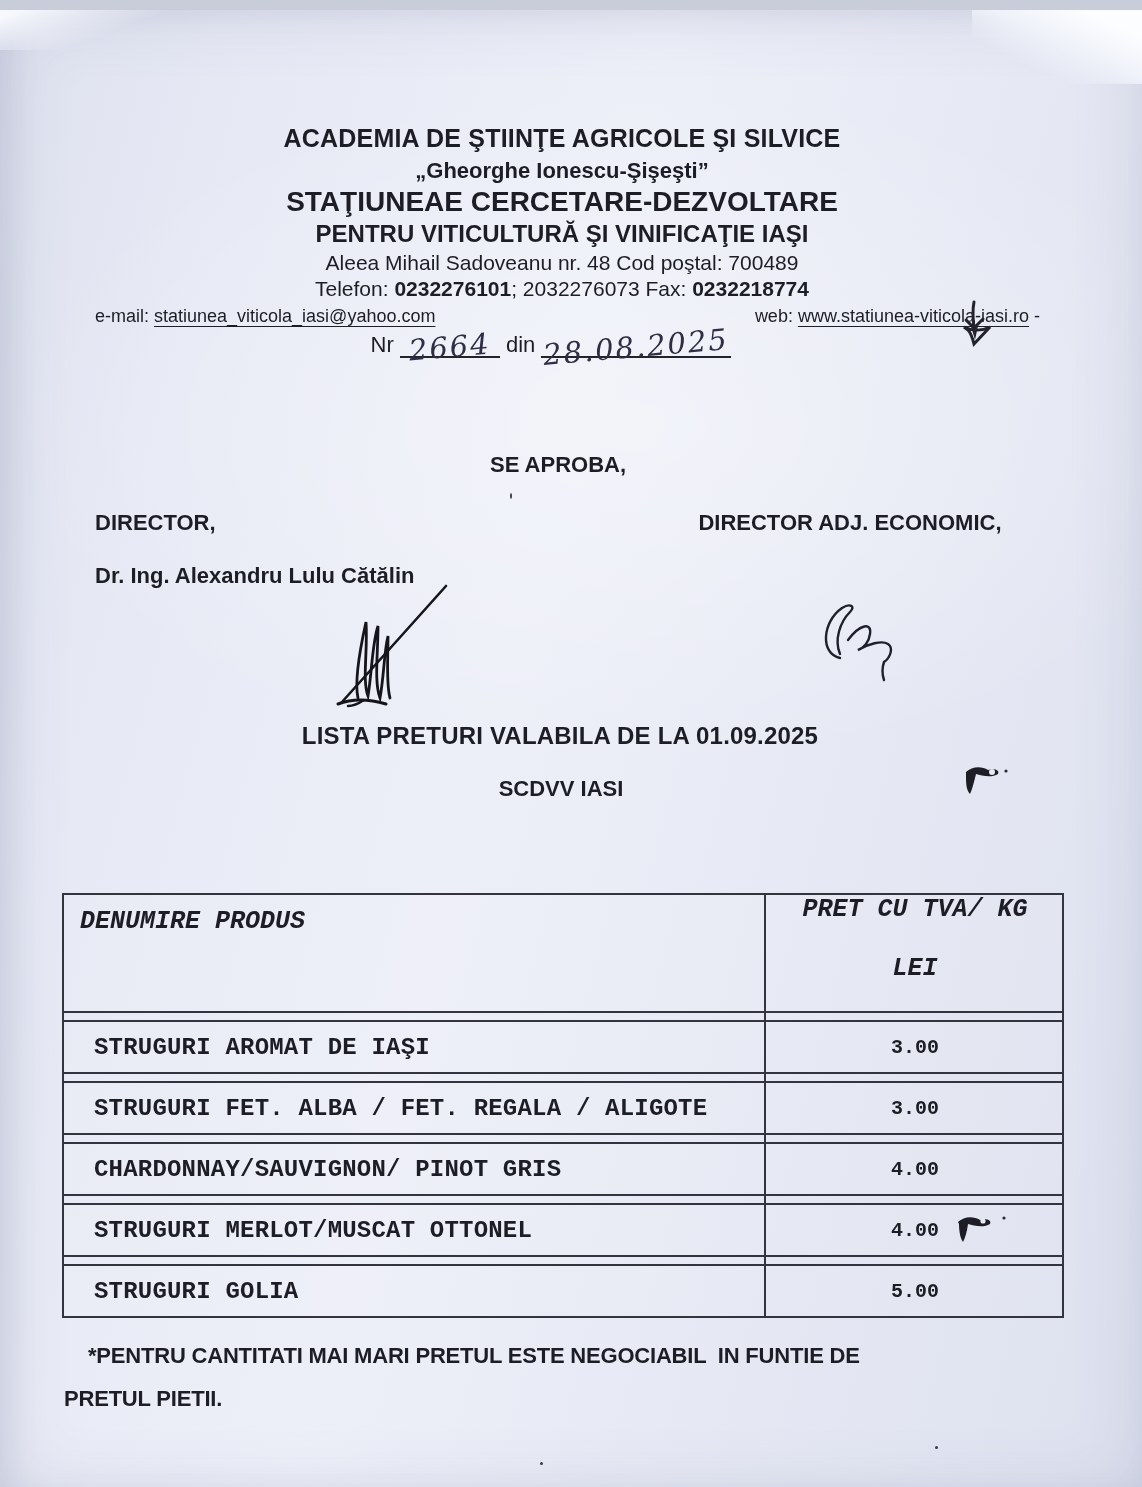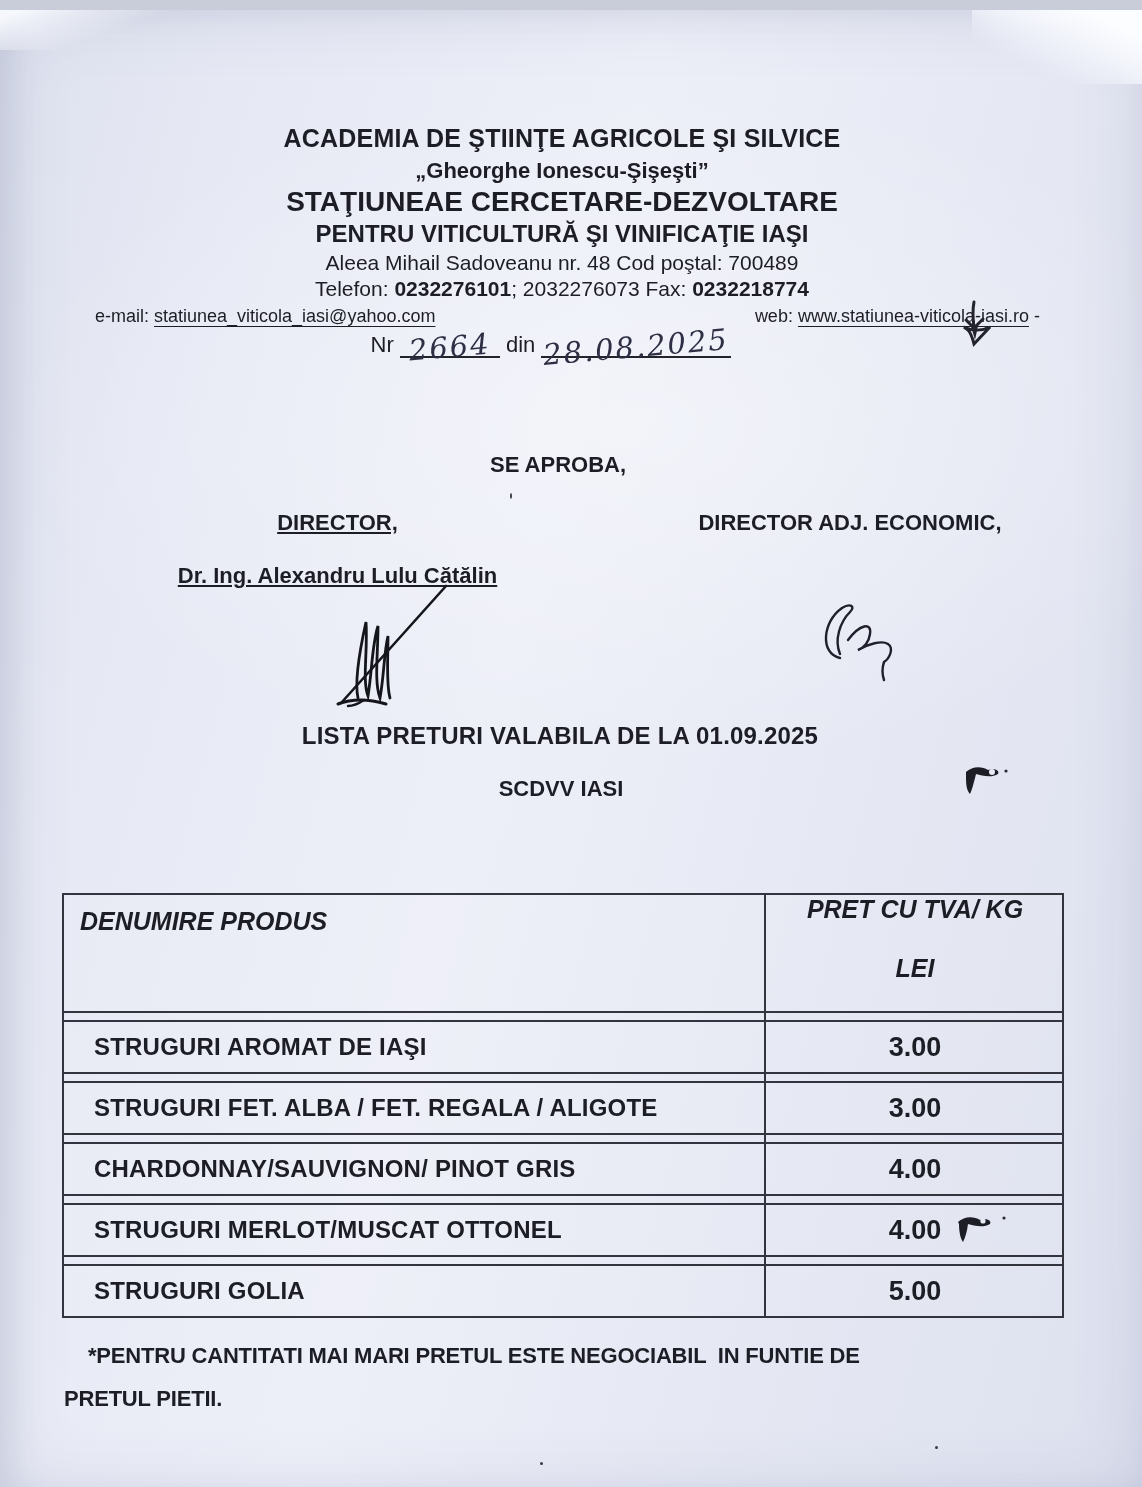--- a/index.html
+++ b/index.html
@@ -42,42 +42,42 @@
   }
   .uline.nr{width:100px;}
   .uline.date{width:190px;}
   .hand{
     font-family:"DejaVu Serif",serif;font-style:italic;
     color:#2e2e44;font-size:29px;letter-spacing:2px;
     display:inline-block;transform:rotate(-5deg) translateY(-2px);
   }
   
   .se-aproba{position:absolute;top:442px;left:0;right:0;text-align:center;padding-right:26px;font-size:22px;font-weight:bold;}
-  .col-left{position:absolute;left:95px;width:485px;text-align:center;font-size:22px;font-weight:bold;text-decoration:underline;}
+  .col-left{position:absolute;left:95px;width:485px;text-align:left;font-size:22px;font-weight:bold;}
   .col-right{position:absolute;left:610px;width:480px;text-align:center;font-size:22px;font-weight:bold;}
   .row-titles{top:500px;}
   .row-names{top:553px;}
   
   .doc-title{position:absolute;top:712px;left:0;right:0;text-align:center;padding-right:22px;font-size:24px;font-weight:bold;letter-spacing:.2px;}
   .doc-subtitle{position:absolute;top:766px;left:0;right:0;text-align:center;padding-right:20px;font-size:22px;font-weight:bold;}
   
-  .price-table{position:absolute;top:883px;left:62px;width:1002px;}
+  .price-table{position:absolute;top:883px;left:62px;width:1002px;font-family:Liberation Mono, monospace;}
   .t-header,.t-row{
     box-sizing:border-box;border:2px solid #34343e;
     display:flex;background:rgba(255,255,255,.06);
   }
   .t-header{height:120px;}
   .t-row{height:54px;margin-top:7px;align-items:center;}
   .cell-1{box-sizing:border-box;width:704px;}
   .cell-2{box-sizing:border-box;width:294px;text-align:center;}
   .t-header .cell-1{padding:12px 0 0 16px;font-size:25px;font-weight:bold;font-style:italic;}
   .t-header .cell-2{font-size:25px;font-weight:bold;font-style:italic;}
   .t-header .lei{margin-top:30px;}
   .t-row .cell-1{padding-left:30px;font-size:24px;font-weight:bold;letter-spacing:.2px;}
-  .t-row .cell-2{font-size:27px;font-weight:bold;}
+  .t-row .cell-2{font-size:20px;font-weight:bold;}
   .vline{position:absolute;top:0;bottom:0;width:2px;background:#34343e;}
   .vline.mid{left:702px;}
   .vline.left{left:0;}
   .vline.right{right:0;}
   
   .footnote{position:absolute;top:1324px;left:64px;width:910px;font-size:22px;font-weight:600;line-height:43px;letter-spacing:-.2px;}
   .footnote .fn1{padding-left:24px;}
   
   .fold{
     position:absolute;top:0;right:0;width:170px;height:74px;

